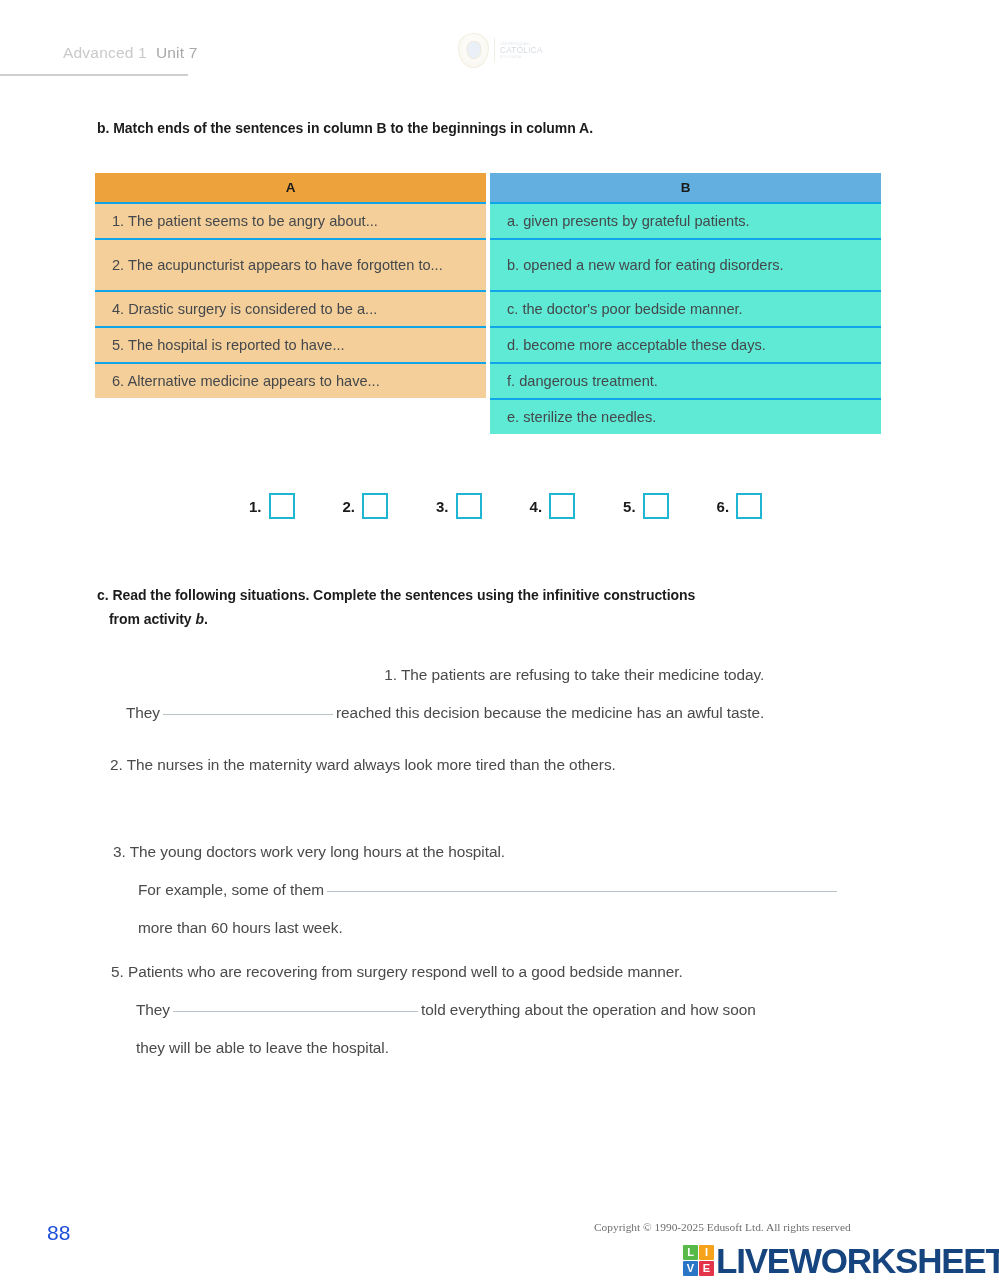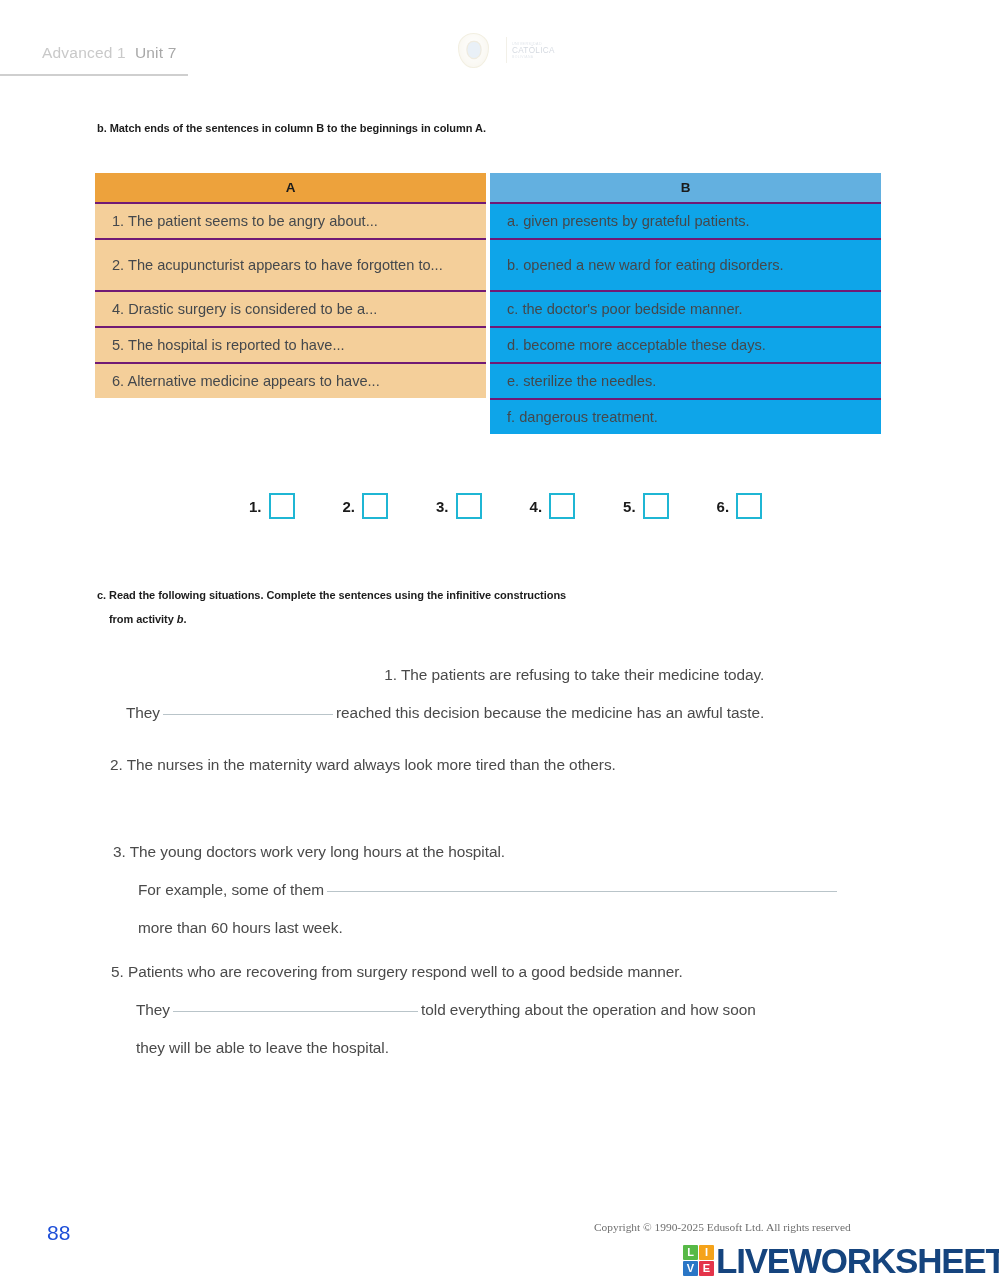--- a/index.html
+++ b/index.html
@@ -26,38 +26,38 @@
   .header-rule {
     position: absolute;
     left: 0;
     top: 74px;
     width: 188px;
     height: 2px;
     background: #cfcfcf;
   }
   .header-label {
     position: absolute;
-    left: 42px;
+    left: 63px;
     top: 44px;
     font-size: 15.5px;
     letter-spacing: .2px;
     white-space: nowrap;
   }
   .hdr-course { color: #c9c9c9; }
   .hdr-unit { color: #a8a8a8; margin-left: 9px; }
 
   .uc-logo {
     position: absolute;
     left: 458px;
     top: 32px;
     width: 90px;
     height: 36px;
     display: flex;
     align-items: center;
-    gap: 17px;
+    gap: 5px;
     opacity: .33;
   }
   .uc-seal {
     width: 29px;
     height: 33px;
     border-radius: 50% 50% 48% 48% / 42% 42% 58% 58%;
     border: 1.6px solid #d9cfa6;
     background: radial-gradient(ellipse at 50% 42%, #ffffff 0%, #f4f0e2 55%, #e8dfc2 100%);
     position: relative;
     flex: none;
@@ -80,21 +80,21 @@
     padding-left: 5px;
     height: 26px;
   }
   .uc-l1 { font-size: 3.6px; letter-spacing: .5px; color: #9aa9bb; }
   .uc-l2 { font-size: 8.2px; letter-spacing: .3px; color: #7f8ea3; }
   .uc-l3 { font-size: 3.4px; letter-spacing: .4px; color: #a9b6c5; }
 
   
   .prompt {
     position: absolute;
-    font-size: 11px;
+    font-size: 14px;
     font-weight: bold;
     color: #1c1c1c;
     line-height: 24px;
     letter-spacing: -.05px;
   }
   #prompt-b { left: 97px; top: 116px; width: 820px; }
   #prompt-c { left: 97px; top: 583px; width: 810px; }
   #prompt-c .line2 { display: block; padding-left: 12px; }
   #prompt-c .ital { font-style: italic; }
 
@@ -125,25 +125,25 @@
   .col-b .col-head { background: #63b0e0; }
 
   .cell {
     box-sizing: border-box;
     padding: 6px 0 6px 17px;
     font-size: 14.6px;
     color: #44484c;
     line-height: 21px;
     display: flex;
     align-items: center;
-    border-top: 2px solid #701a75;
+    border-top: 2px solid #0ea5e9;
     min-height: 36px;
   }
   .col-a .cell { background: #f4cf9a; }
-  .col-b .cell { background: #0ea5e9; }
+  .col-b .cell { background: #5eead4; }
   .cell .hang {
     display: inline-block;
     text-indent: -14px;
     padding-left: 14px;
   }
   .cell.tall { min-height: 52px; }
 
   
   .answer-row {
     position: absolute;
@@ -298,24 +298,24 @@
     <div class="cell tall">
         <span class="hang">b. opened a new ward for eating disorders.</span>
       </div>
     <div class="cell">
         <span class="hang">c. the doctor's poor bedside manner.</span>
       </div>
     <div class="cell">
         <span class="hang">d. become more acceptable these days.</span>
       </div>
     <div class="cell">
+        <span class="hang">f.  dangerous treatment.</span>
+      </div>
+    <div class="cell">
         <span class="hang">e. sterilize the needles.</span>
-      </div>
-    <div class="cell">
-        <span class="hang">f.  dangerous treatment.</span>
       </div>
   </div>
 </div>
 
 <div class="answer-row">
   <div class="answer-item">
     <span class="answer-num">1.</span>
     <div class="answer-box"></div>
   </div>
   <div class="answer-item">

